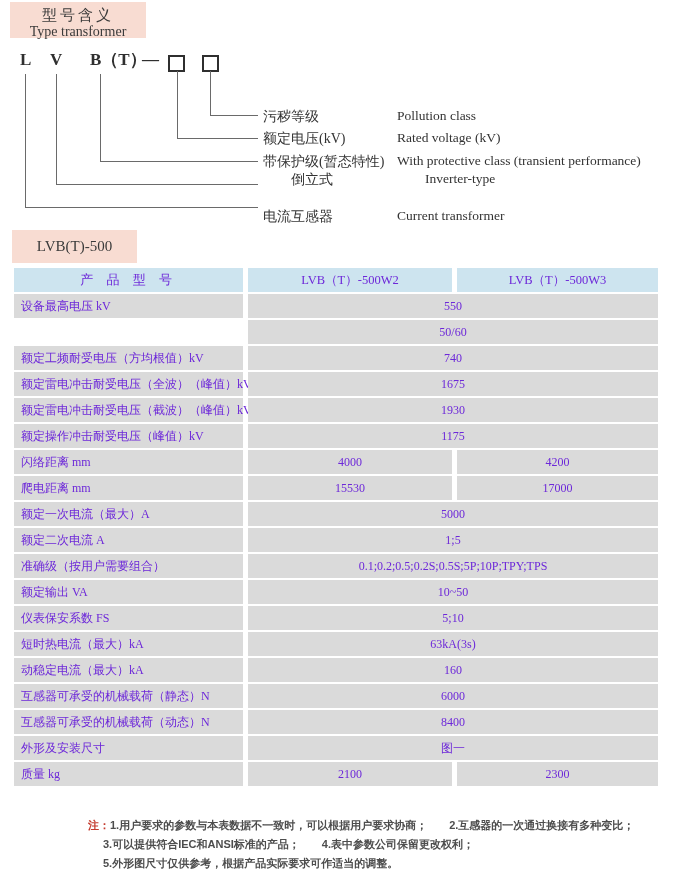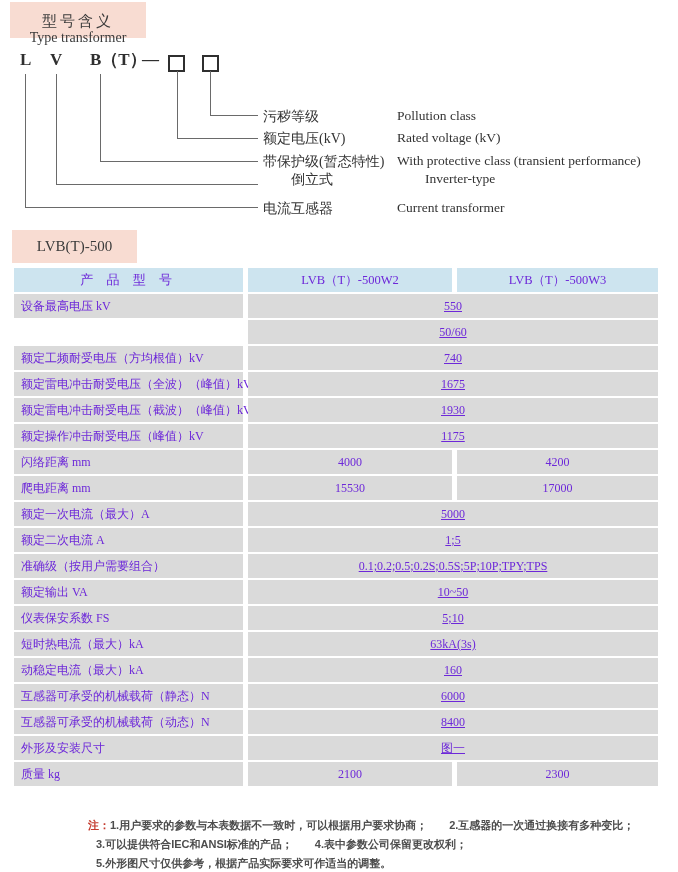--- a/index.html
+++ b/index.html
@@ -8,21 +8,21 @@
     font-family:"Liberation Serif","DejaVu Serif",serif;
     color:#3a3a3a;position:relative;overflow:hidden;
   }
   .page{position:relative;width:678px;height:872px;}
 
   
   .title-box{
     position:absolute;left:10px;top:2px;width:136px;height:36px;
     background:var(--pink,#f8dcd2);text-align:center;
   }
-  .title-box .cn{font-size:15px;letter-spacing:3px;padding-top:10px;font-weight:500;}
+  .title-box .cn{font-size:15px;letter-spacing:3px;padding-top:4px;font-weight:500;}
   .title-box .en{font-size:14px;margin-top:-1px;}
 
   .model-box{
     position:absolute;left:12px;top:230px;width:125px;height:33px;
     background:var(--pink,#f8dcd2);line-height:33px;text-align:center;
     font-size:15px;
   }
 
   
   .diagram{position:absolute;left:0;top:0;width:678px;height:228px;}
@@ -41,30 +41,30 @@
   .dlabel .cn{font-size:14px;color:#333;}
   .dlabel .en{position:absolute;left:134px;font-size:13.5px;color:#333;white-space:nowrap;}
 
   
   .spec-table{position:absolute;left:14px;top:268px;width:644px;display:flex;flex-direction:column;row-gap:2px;}
   .t-row{display:grid;grid-template-columns:229px 204px 201px;column-gap:5px;height:24px;}
   .cell{height:24px;line-height:24px;background:var(--row-gray,#dadada);
         font-size:12px;color:#6d28d9;white-space:nowrap;overflow:visible;}
   .cell.label{text-align:left;padding-left:7px;background:var(--row-gray,#dadada);}
   .cell.value{text-align:center;}
-  .cell.span2{grid-column:2/4;text-align:center;text-decoration:underline;}
+  .cell.span2{grid-column:2/4;text-align:center;}
   .t-row.head .cell{background:var(--header-blue,#cde4ef);text-align:center;font-size:12.5px;}
   .t-row.head .cell.label-h{letter-spacing:5px;font-size:13px;padding-left:0;}
 
   
   .notes{position:absolute;left:88px;top:816px;width:560px;
          font-family:"Liberation Sans","DejaVu Sans",sans-serif;
          font-size:11px;font-weight:bold;color:#4d4d4d;line-height:19px;}
   .note-prefix{color:var(--note-red,#c43b2e);}
-  .note-line.cont{margin-left:8px;}
+  .note-line.cont{margin-left:15px;}
 </style>
 </head>
 <body style="--pink: #f8dcd2; --header-blue: #cde4ef; --row-gray: #dadada; --note-red: #c43b2e;">
 
 <div class="page">
 
   <div class="title-box">
     <div class="cn">型号含义</div>
     <div class="en">Type transformer</div>
   </div>
@@ -99,21 +99,21 @@
       <span class="en">Rated voltage (kV)</span>
     </div>
     <div class="dlabel" style="top:152px;">
       <span class="cn">带保护级(暂态特性)</span>
       <span class="en">With protective class (transient performance)</span>
     </div>
     <div class="dlabel" style="top:170px;margin-left:28px;">
       <span class="cn">倒立式</span>
       <span class="en">Inverter-type</span>
     </div>
-    <div class="dlabel" style="top:199px;">
+    <div class="dlabel" style="top:207px;">
       <span class="cn">电流互感器</span>
       <span class="en">Current transformer</span>
     </div>
   </div>
 
   <div class="model-box">
     <span>LVB(T)-500</span>
   </div>
 
   <div class="spec-table">

